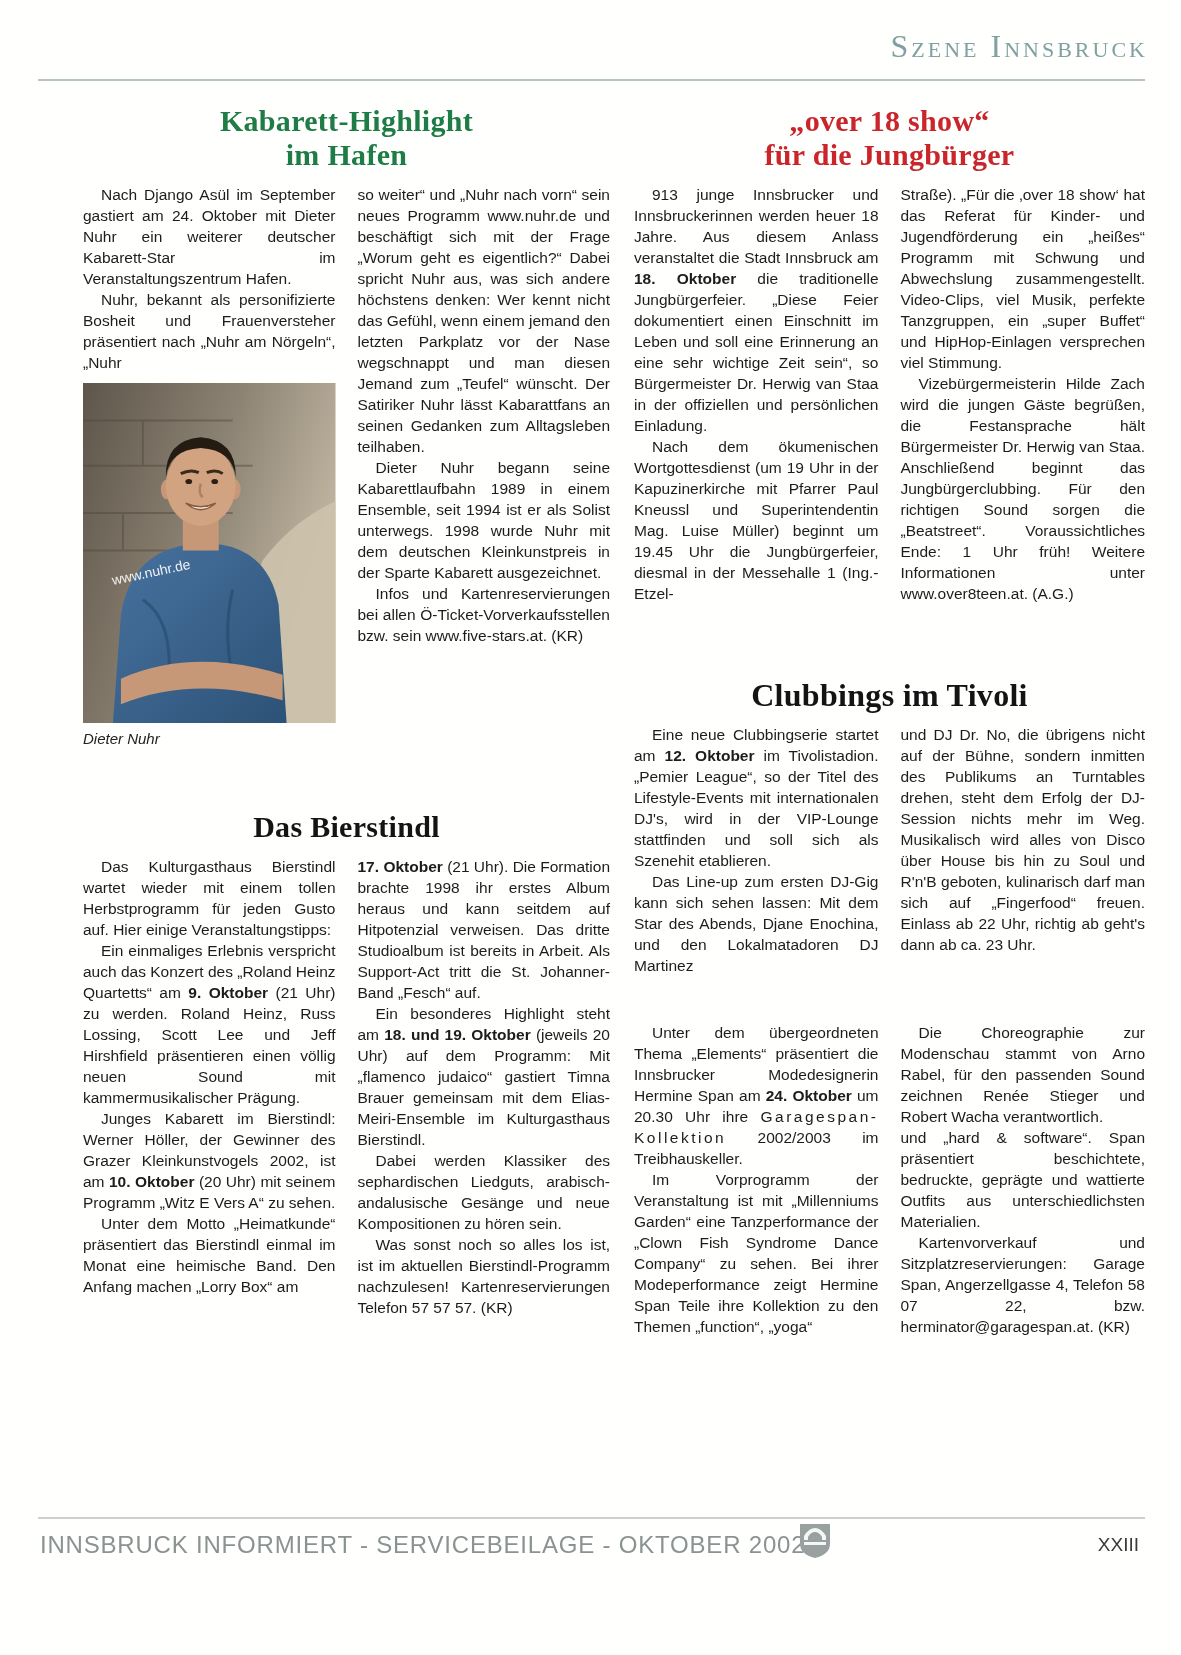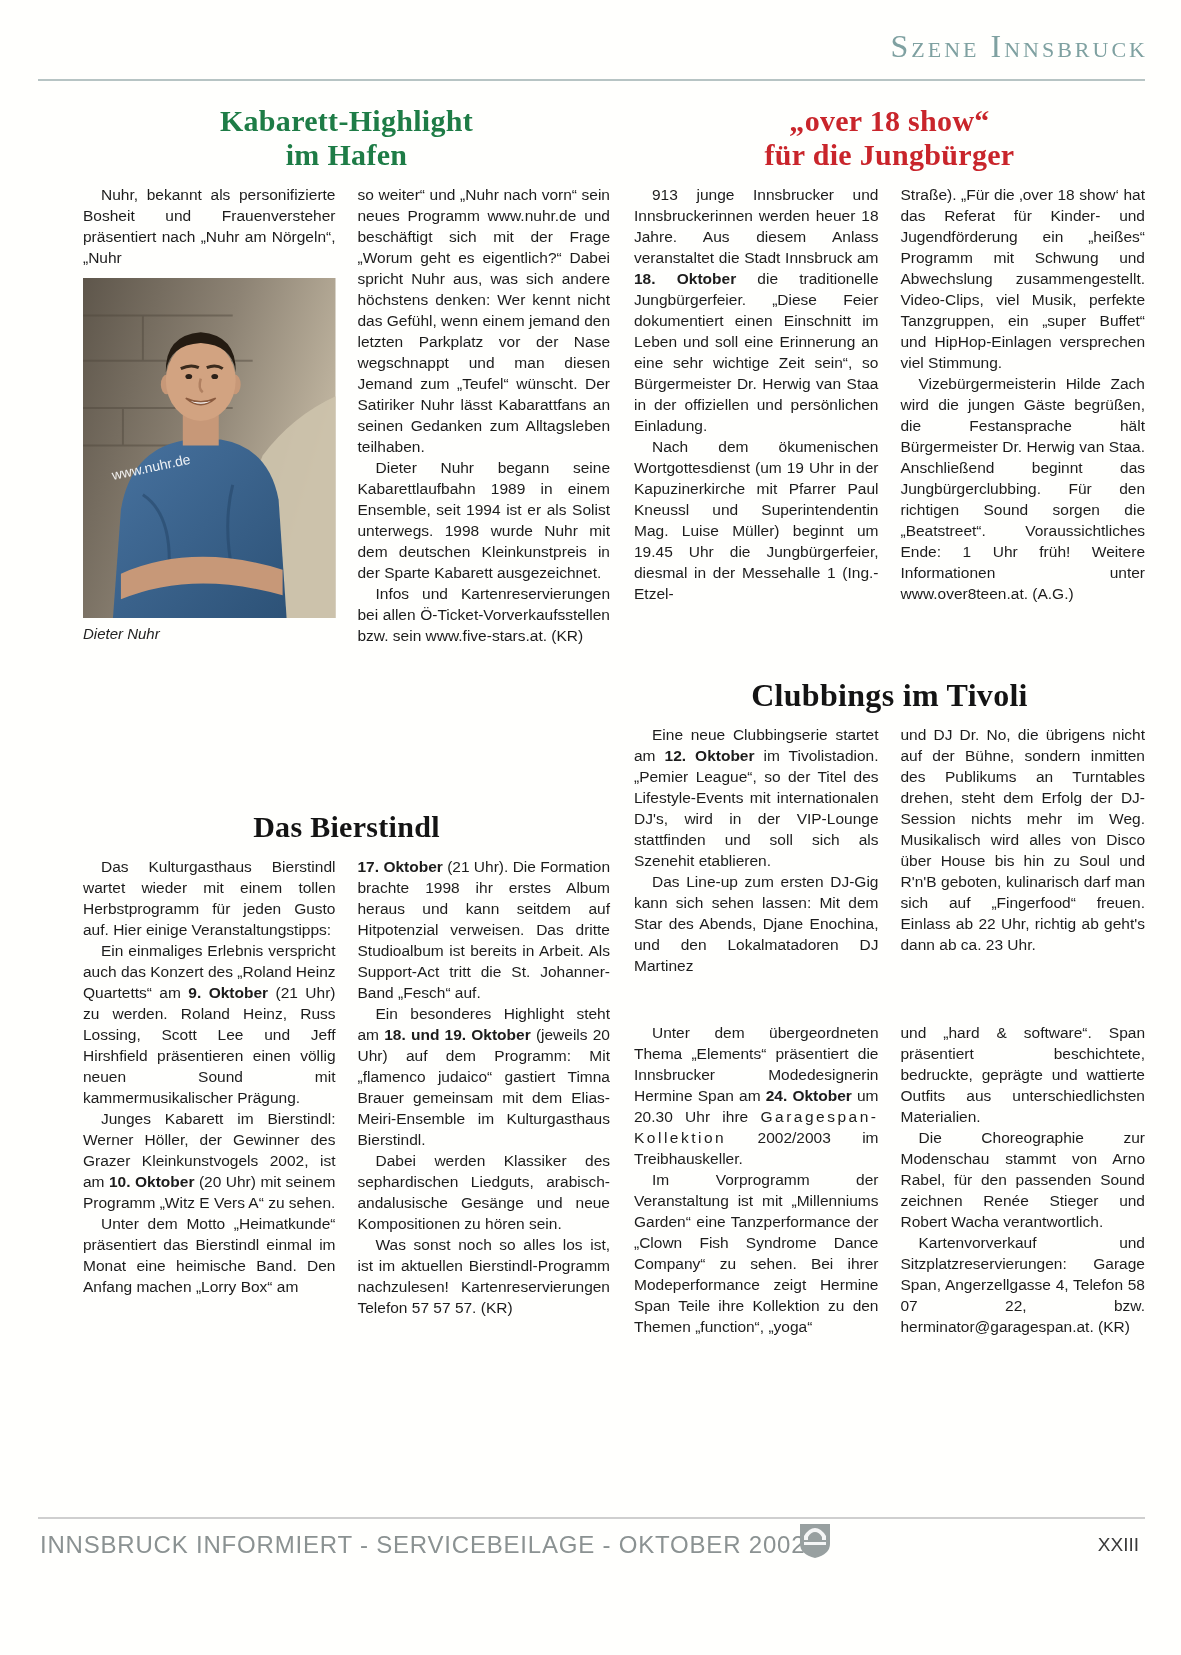--- a/index.html
+++ b/index.html
@@ -75,20 +75,21 @@
 
     <div class="half-left">
 
       <h1 class="art-title t-green">
         <span class="title-line">Kabarett-Highlight</span>
         <span class="title-line">im Hafen</span>
       </h1>
 
       <div class="cols kabarett-cols">
         <div class="col">
+          <p class="para">Nach Django Asül im September gastiert am 24. Oktober mit Dieter Nuhr ein weiterer deutscher Kabarett-Star im Veranstaltungszentrum Hafen.</p>
           <p class="para">Nuhr, bekannt als personifizierte Bosheit und Frauenversteher präsentiert nach „Nuhr am Nörgeln“, „Nuhr</p>
           <figure class="photo-figure">
             <svg class="photo" viewBox="0 0 253 345" preserveAspectRatio="none">
               <defs>
                 <linearGradient id="wallg" x1="0" y1="0" x2="1" y2="0.4">
                   <stop offset="0" stop-color="#5e564b"></stop>
                   <stop offset="0.55" stop-color="#8d8374"></stop>
                   <stop offset="1" stop-color="#c0b5a0"></stop>
                 </linearGradient>
                 <linearGradient id="teeg" x1="0" y1="0" x2="1" y2="1">
@@ -186,22 +187,22 @@
         </div>
       </div>
 
 
       <div class="cols">
         <div class="col">
           <p class="para">Unter dem übergeordneten Thema „Elements“ präsentiert die Innsbrucker Modedesignerin Hermine Span am <b>24. Oktober</b> um 20.30 Uhr ihre <span class="spaced">Garagespan-Kollektion</span> 2002/2003 im Treibhauskeller.</p>
           <p class="para">Im Vorprogramm der Veranstaltung ist mit „Millenniums Garden“ eine Tanzperformance der „Clown Fish Syndrome Dance Company“ zu sehen. Bei ihrer Modeperformance zeigt Hermine Span Teile ihre Kollektion zu den Themen „function“, „yoga“</p>
         </div>
         <div class="col">
+          <p class="para">Die Choreographie zur Modenschau stammt von Arno Rabel, für den passenden Sound zeichnen Renée Stieger und Robert Wacha verantwortlich.</p>
           <p class="para cont">und „hard &amp; software“. Span präsentiert beschichtete, bedruckte, geprägte und wattierte Outfits aus unterschiedlichsten Materialien.</p>
-          <p class="para">Die Choreographie zur Modenschau stammt von Arno Rabel, für den passenden Sound zeichnen Renée Stieger und Robert Wacha verantwortlich.</p>
           <p class="para">Kartenvorverkauf und Sitzplatzreservierungen: Garage Span, Angerzellgasse 4, Telefon 58 07 22, bzw. herminator@garagespan.at. (KR)</p>
         </div>
       </div>
     </div>
   </div>
 
   <div class="footer-rule"></div>
   <div class="footer-text">INNSBRUCK INFORMIERT - SERVICEBEILAGE - OKTOBER 2002</div>
   <div class="footer-logo">
     <svg width="34" height="38" viewBox="0 0 34 38">

